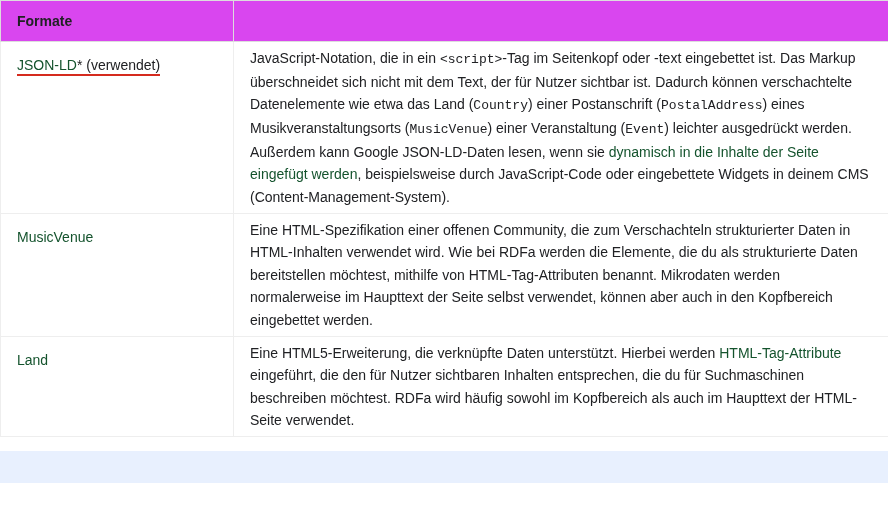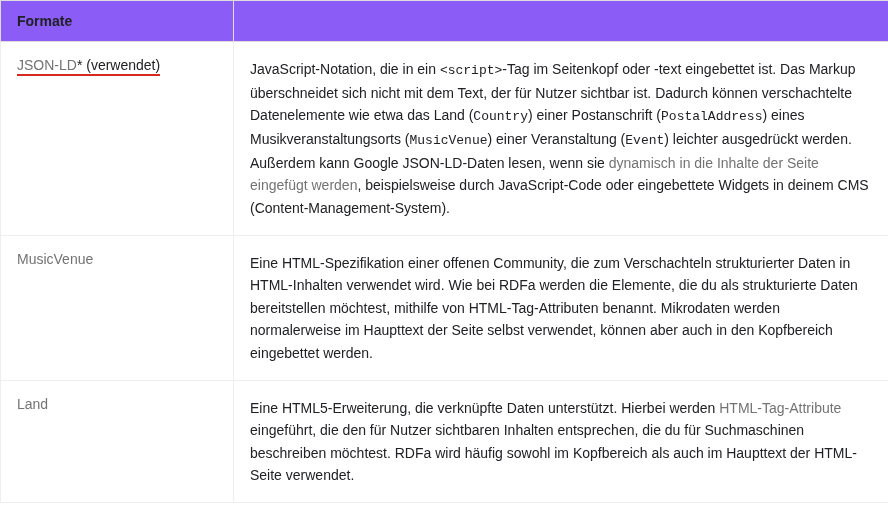--- a/index.html
+++ b/index.html
@@ -11,48 +11,48 @@
     width: 888px;
   }
   .table {
     display: table;
     width: 100%;
     border-collapse: collapse;
     border: 1px solid #e0e0e0;
   }
   .header-row {
     display: table-row;
-    background: #8b5cf6;
+    background: #d946ef;
   }
   .header-cell {
     display: table-cell;
     padding: 12px 16px;
     font-weight: bold;
     border: 1px solid #ddd;
   }
   .row {
     display: table-row;
   }
   .cell-left {
     display: table-cell;
     width: 200px;
     padding: 12px 16px;
     border: 1px solid #eee;
     vertical-align: top;
     line-height: 1.6;
   }
   .cell-right {
     display: table-cell;
-    padding: 16px 16px;
+    padding: 5px 16px;
     border: 1px solid #eee;
     vertical-align: top;
     line-height: 1.6;
   }
   .link {
-    color: #737373;
+    color: #14532d;
     text-decoration: none;
   }
   code, .mono {
     font-family: "Courier New", Courier, monospace;
     font-size: 13px;
   }
   .underline-red {
     border-bottom: 2px solid #d52b1e;
     padding-bottom: 1px;
   }

